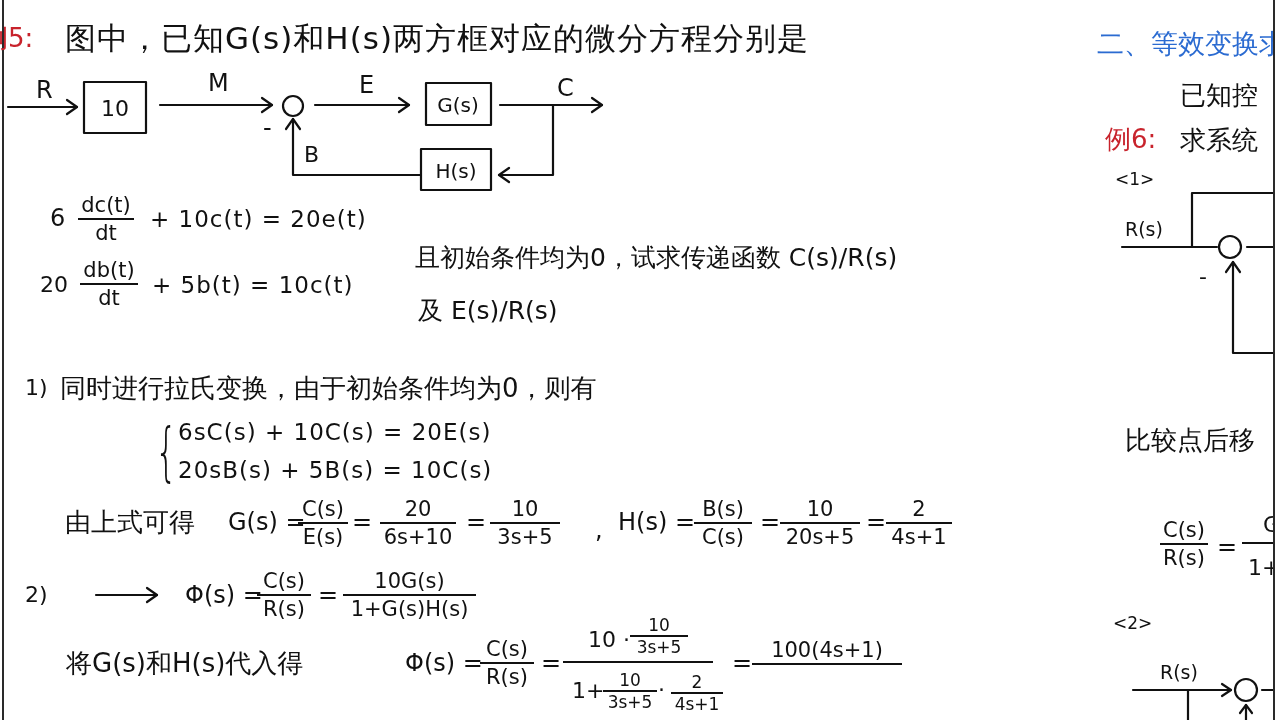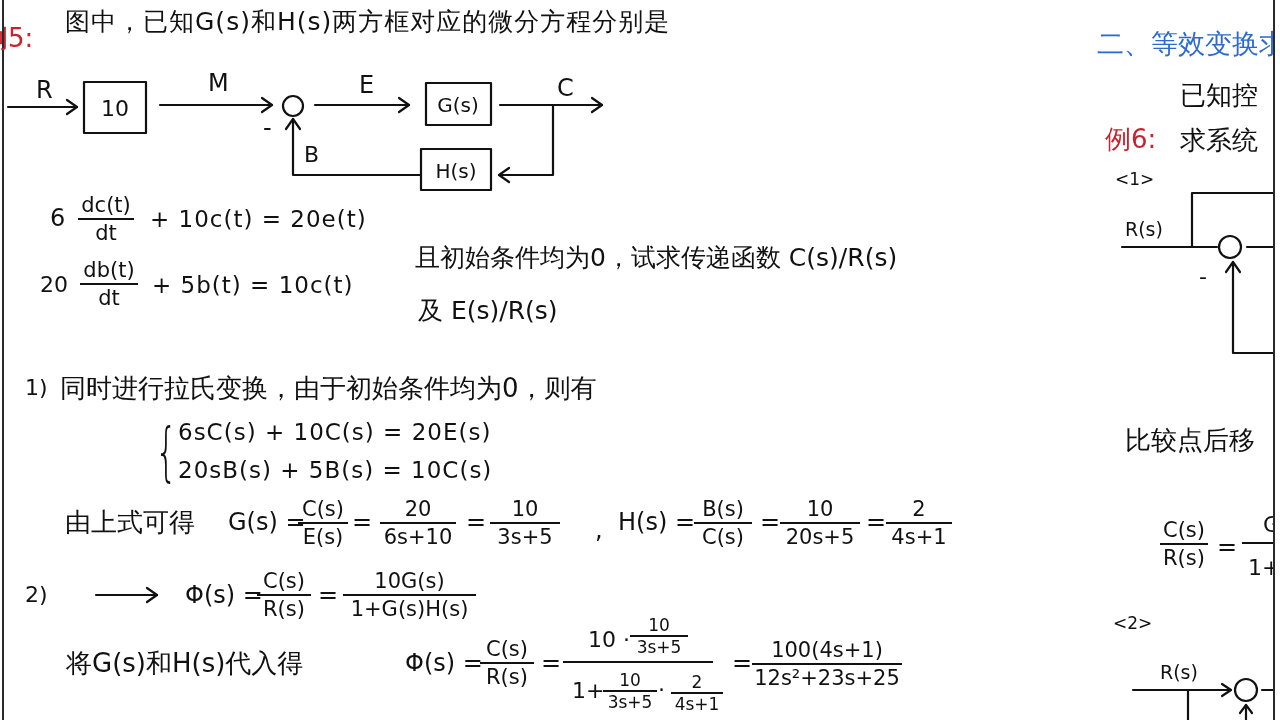--- a/index.html
+++ b/index.html
@@ -22,21 +22,21 @@
   svg text { font-family:"DejaVu Sans", sans-serif; fill:#111; }
   .brace { position:absolute; font-size:64px; line-height:70px; height:70px; transform:scaleX(0.55); transform-origin:left center; font-weight:300; }
 </style>
 </head>
 <body>
 
 <div class="vline" style="left:2px"></div>
 <div class="vline" style="left:1273px"></div>
 
 <div class="t red" style="left:-18px; top:23px; font-size:26px;">例5:</div>
-<div class="t" style="left:65px; top:7px; font-size:25px; letter-spacing:1px;">图中，已知G(s)和H(s)两方框对应的微分方程分别是</div>
+<div class="t" style="left:65px; top:23px; font-size:31px; letter-spacing:1px;">图中，已知G(s)和H(s)两方框对应的微分方程分别是</div>
 
 <svg style="position:absolute; left:0; top:60px;" width="620" height="140" viewBox="0 60 620 140">
   <g stroke="#111" stroke-width="2.2" fill="none" stroke-linecap="round" stroke-linejoin="round">
 
     <line x1="8" y1="107" x2="77" y2="107"></line>
     <polyline points="67,100 77,107 67,114"></polyline>
 
     <rect x="84" y="82" width="62" height="51"></rect>
 
     <line x1="160" y1="105" x2="272" y2="105"></line>
@@ -181,21 +181,20 @@
 <div class="t" style="left:658px; top:675px; font-size:22px;">·</div>
 <div class="frac sm" style="left:671px; top:672px; width:52px;">
   <div class="n">2</div>
   <div class="bar"></div>
   <div class="d">4s+1</div>
 </div>
 <div class="t" style="left:732px; top:648px; font-size:24px;">=</div>
 <div class="frac" style="left:752px; top:637px; width:150px;">
   <div class="n">100(4s+1)</div>
   <div class="bar"></div>
-  <div class="d">12s²+23s+25</div>
 </div>
 
 <div class="right-page">
   <div class="t blue" style="left:17px; top:29px; font-size:27px;">二、等效变换求</div>
   <div class="t red" style="left:25px; top:80px; font-size:26px;margin-top:44px;">例6:</div>
   <div class="t" style="left:100px; top:80px; font-size:26px;">已知控</div>
   <div class="t" style="left:100px; top:125px; font-size:26px;">求系统</div>
   <div class="t" style="left:35px; top:164px; font-size:17px;">&lt;1&gt;</div>
 
   <svg style="position:absolute; left:0; top:180px;" width="193" height="190" viewBox="1080 180 193 190">

